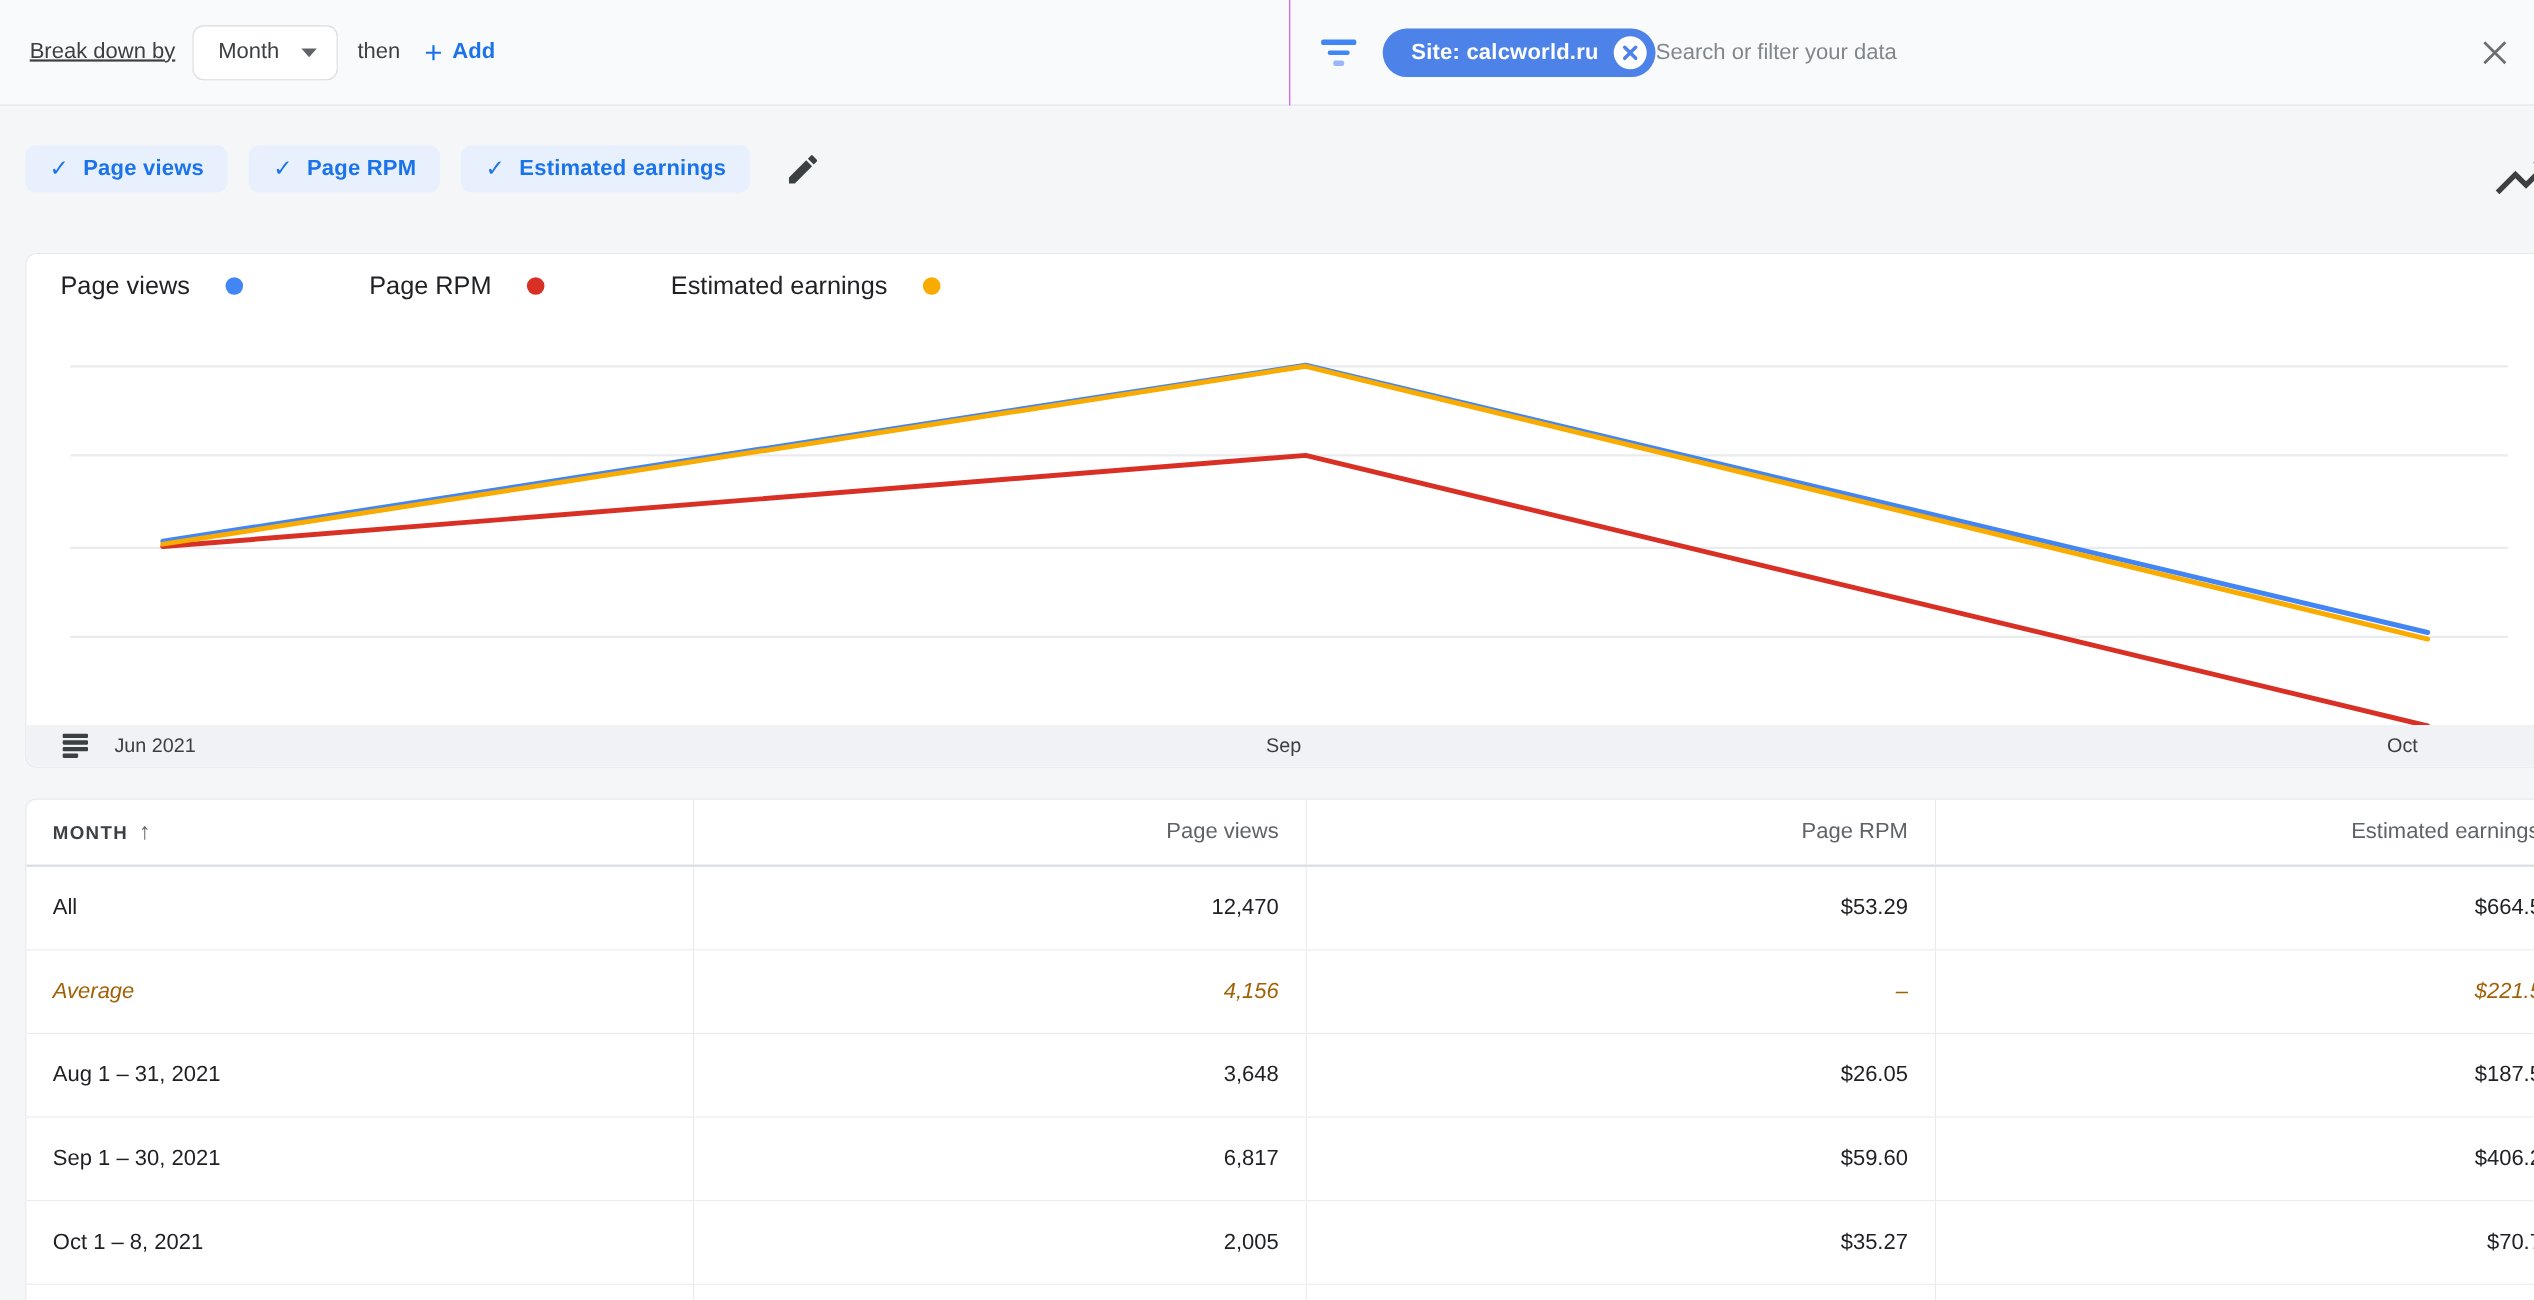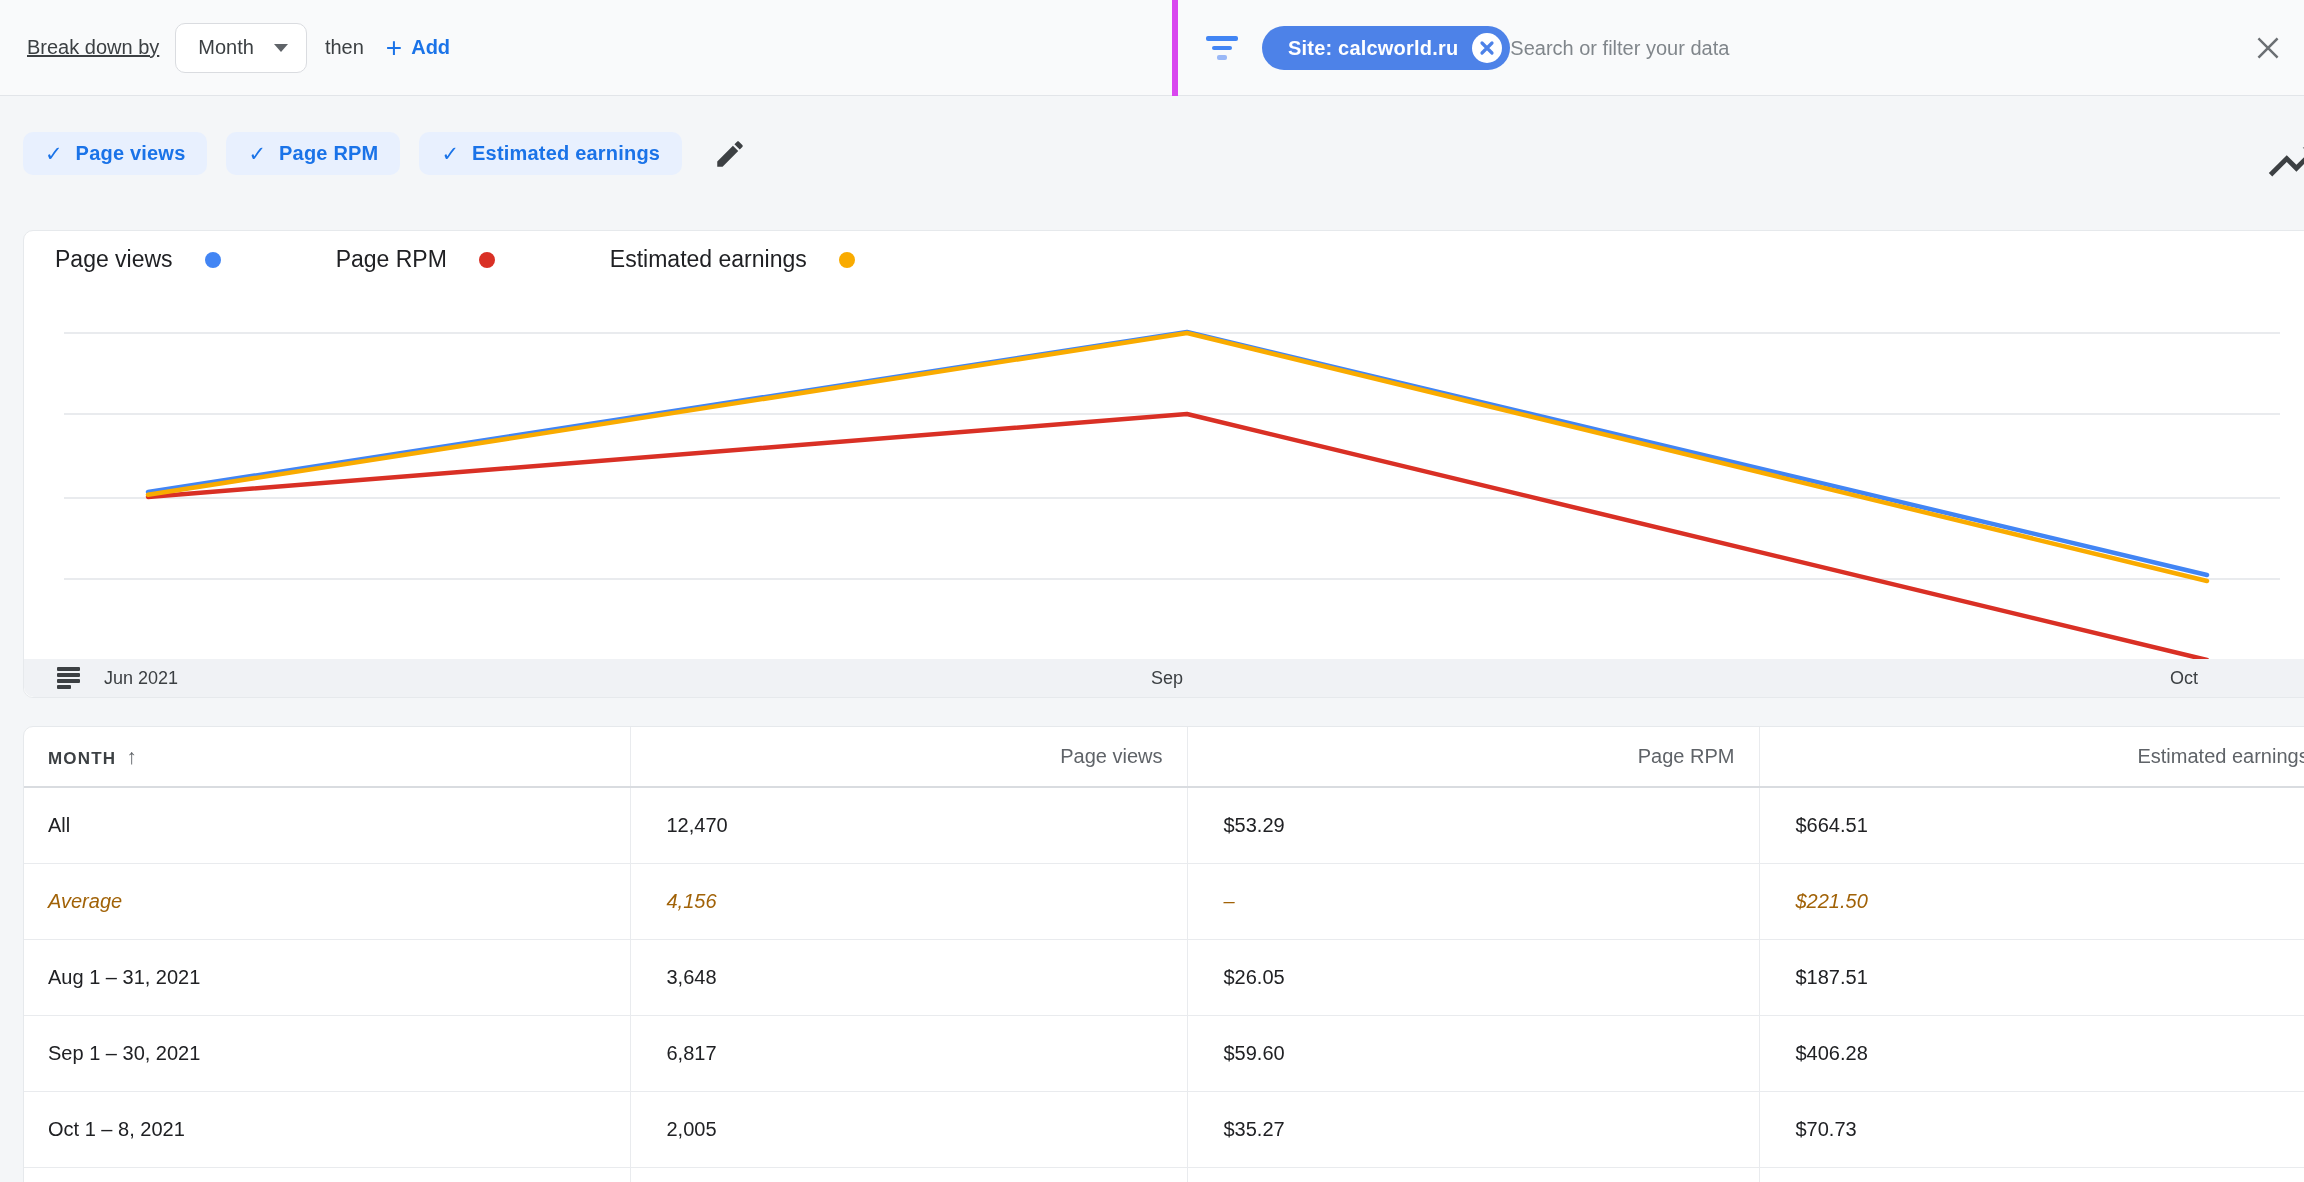--- a/index.html
+++ b/index.html
@@ -25,21 +25,21 @@
     display:flex; align-items:center; cursor:pointer; font-size:20px; color:#3c4043;
   }
   .caret { width:0; height:0; border-left:7px solid transparent; border-right:7px solid transparent;
     border-top:8px solid #5f6368; margin-left:20px; }
   .then-label { margin-left:18px; font-size:20px; color:#3c4043; }
   .add-btn { margin-left:22px; display:flex; align-items:center; background:none; border:none; cursor:pointer; }
   .plus-glyph { font-size:28px; color:#1a73e8; font-weight:400; line-height:1; }
   .add-label { margin-left:9px; font-size:20px; color:#1a73e8; font-weight:bold; }
   .topbar-right {
     position:absolute; left:1172px; top:0; right:0; height:96px;
-    border-left:6px solid #d946ef; display:flex; align-items:center;
+    border-left:1px solid #d946ef; display:flex; align-items:center;
   }
   .filter-icon { margin-left:28px; width:32px; height:26px; position:relative; flex:0 0 auto; cursor:pointer;}
   .filter-icon i { position:absolute; left:50%; transform:translateX(-50%); height:4.5px; border-radius:2px; background:#4285f4; display:block;}
   .filter-icon i:nth-child(1){ top:1px; width:32px; }
   .filter-icon i:nth-child(2){ top:10.5px; width:20px; }
   .filter-icon i:nth-child(3){ top:20px; width:10px; background:#9ab8f7; }
   .filter-chip {
     margin-left:24px; height:44px; border-radius:22px; background:#4d82e8;
     display:flex; align-items:center; padding:0 8px 0 26px; cursor:pointer; flex:0 0 auto;
   }
@@ -96,21 +96,21 @@
   thead th { height:60px; border-bottom:2px solid #d9dce0; font-weight:normal; vertical-align:middle; }
   th.month-th { text-align:left; padding-left:24px; font-size:17px; font-weight:bold;
     letter-spacing:1.2px; color:#3c4043; cursor:pointer; }
   .sort-arrow { font-size:21px; color:#5f6368; margin-left:10px; font-weight:normal; }
   th.num-th { text-align:right; padding-right:24px; font-size:20px; color:#5f6368; cursor:pointer; }
   th.num-th.last, td.num.last { padding-right:10px; }
   th + th, td + td { border-left:1px solid #e9ebee; }
   tbody tr + tr { border-top:1px solid #e9ebee; }
   tbody td { height:76px; font-size:20px; color:#202124; vertical-align:middle; }
   td.cell-month { text-align:left; padding-left:24px; }
-  td.num { text-align:left; padding-right:24px;padding-left:36px; }
+  td.num { text-align:right; padding-right:24px; }
   tr.bold td { font-weight:normal; }
   tr.italic td { font-style:italic; color:#a16207; }
   tr.spacer td { height:76px; }
 </style>
 </head>
 <body>
 
 <div class="topbar">
   <div class="topbar-left">
     <span class="bd-label">Break down by</span>

